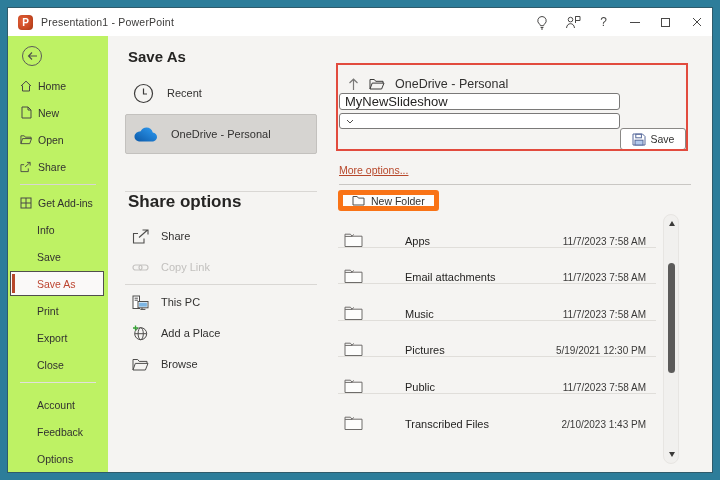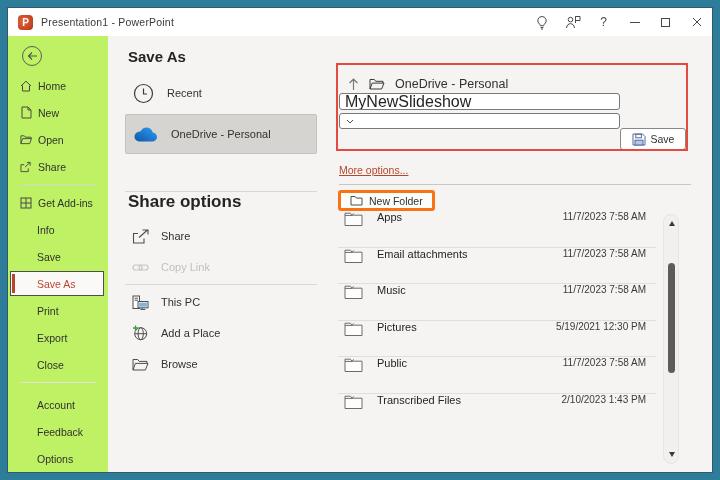--- a/index.html
+++ b/index.html
@@ -62,45 +62,45 @@
   .opt-row.first { margin-top:10px; }
   .opt-row .oic { width:18px; display:flex; justify-content:center; }
   .opt-row.disabled { color:#c2c0be; }
   
   .red-box { position:absolute; left:228px; top:27px; width:352px; height:88px; border:2px solid #e24b3e; z-index:6; pointer-events:none; }
   .breadcrumb { position:absolute; left:240px; top:40px; height:16px; display:flex; align-items:center; gap:10px; }
   .breadcrumb .crumb-text { font-size:12.5px; color:#323130; }
   .filename-input {
     position:absolute; left:231px; top:57px; width:281px; height:17px;
     border:1px solid #7a7978; border-radius:3px; background:#fff;
-    font-family:"Liberation Sans",sans-serif; font-size:16px; color:#252423; padding:0 5px;
+    font-family:"Liberation Sans",sans-serif; font-size:13px; color:#252423; padding:0 5px;
   }
   .filetype-select {
     position:absolute; left:231px; top:77px; width:281px; height:16px;
     border:1px solid #7a7978; border-radius:3px; background:#fff;
     display:flex; align-items:center; justify-content:space-between; padding:0 6px;
     font-size:10.5px; color:#252423;
   }
   .save-btn {
     position:absolute; left:512px; top:92px; width:66px; height:22px;
     border:1px solid #8a8886; border-radius:3px; background:#fff;
     display:flex; align-items:center; justify-content:center; gap:5px;
     font-family:"Liberation Sans",sans-serif; font-size:10.5px; color:#323130;
   }
   .more-options { position:absolute; left:231px; top:128px; font-size:10.5px; color:#b7472a; text-decoration:underline; cursor:pointer; }
   .hdivider { position:absolute; left:231px; top:148px; width:352px; height:1px; background:#c9c7c4; }
   .newfolder-btn {
     position:absolute; left:230px; top:154px; height:21px; padding:0 9px;
-    border:3px solid #f97316; border-radius:3px; background:#fdfdfc;
+    border:5px solid #f97316; border-radius:3px; background:#fdfdfc;
     display:flex; align-items:center; gap:6px;
     font-family:"Liberation Sans",sans-serif; font-size:10.5px; color:#323130;
   }
   
   .file-list { position:absolute; left:230px; top:175px; width:318px; }
-  .file-row { height:36.5px; display:flex; align-items:flex-start; padding:0 10px 0 6px; }
+  .file-row { height:36.5px; display:flex; align-items:flex-end; padding:0 10px 0 6px;gap:28px; }
   .file-row:not(:last-child) { border-bottom:1px solid #e0deda; }
   .fname { margin-left:14px; font-size:11px; color:#252423; }
   .fdate { margin-left:auto; font-size:10px; color:#3b3a39; }
   
   .scrollbar { position:absolute; left:555px; top:178px; width:16px; height:250px; background:#f1f0ee; border:1px solid #e7e5e2; border-radius:8px; }
   .sb-up, .sb-down { position:absolute; left:4.5px; width:0; height:0; border-left:3.5px solid transparent; border-right:3.5px solid transparent; }
   .sb-up { top:6px; border-bottom:5px solid #3b3a39; }
   .sb-down { bottom:6px; border-top:5px solid #3b3a39; }
   .sb-thumb { position:absolute; left:3.5px; top:48px; width:7px; height:110px; background:#5c5b5a; border-radius:4px; }
   svg { display:block; }

